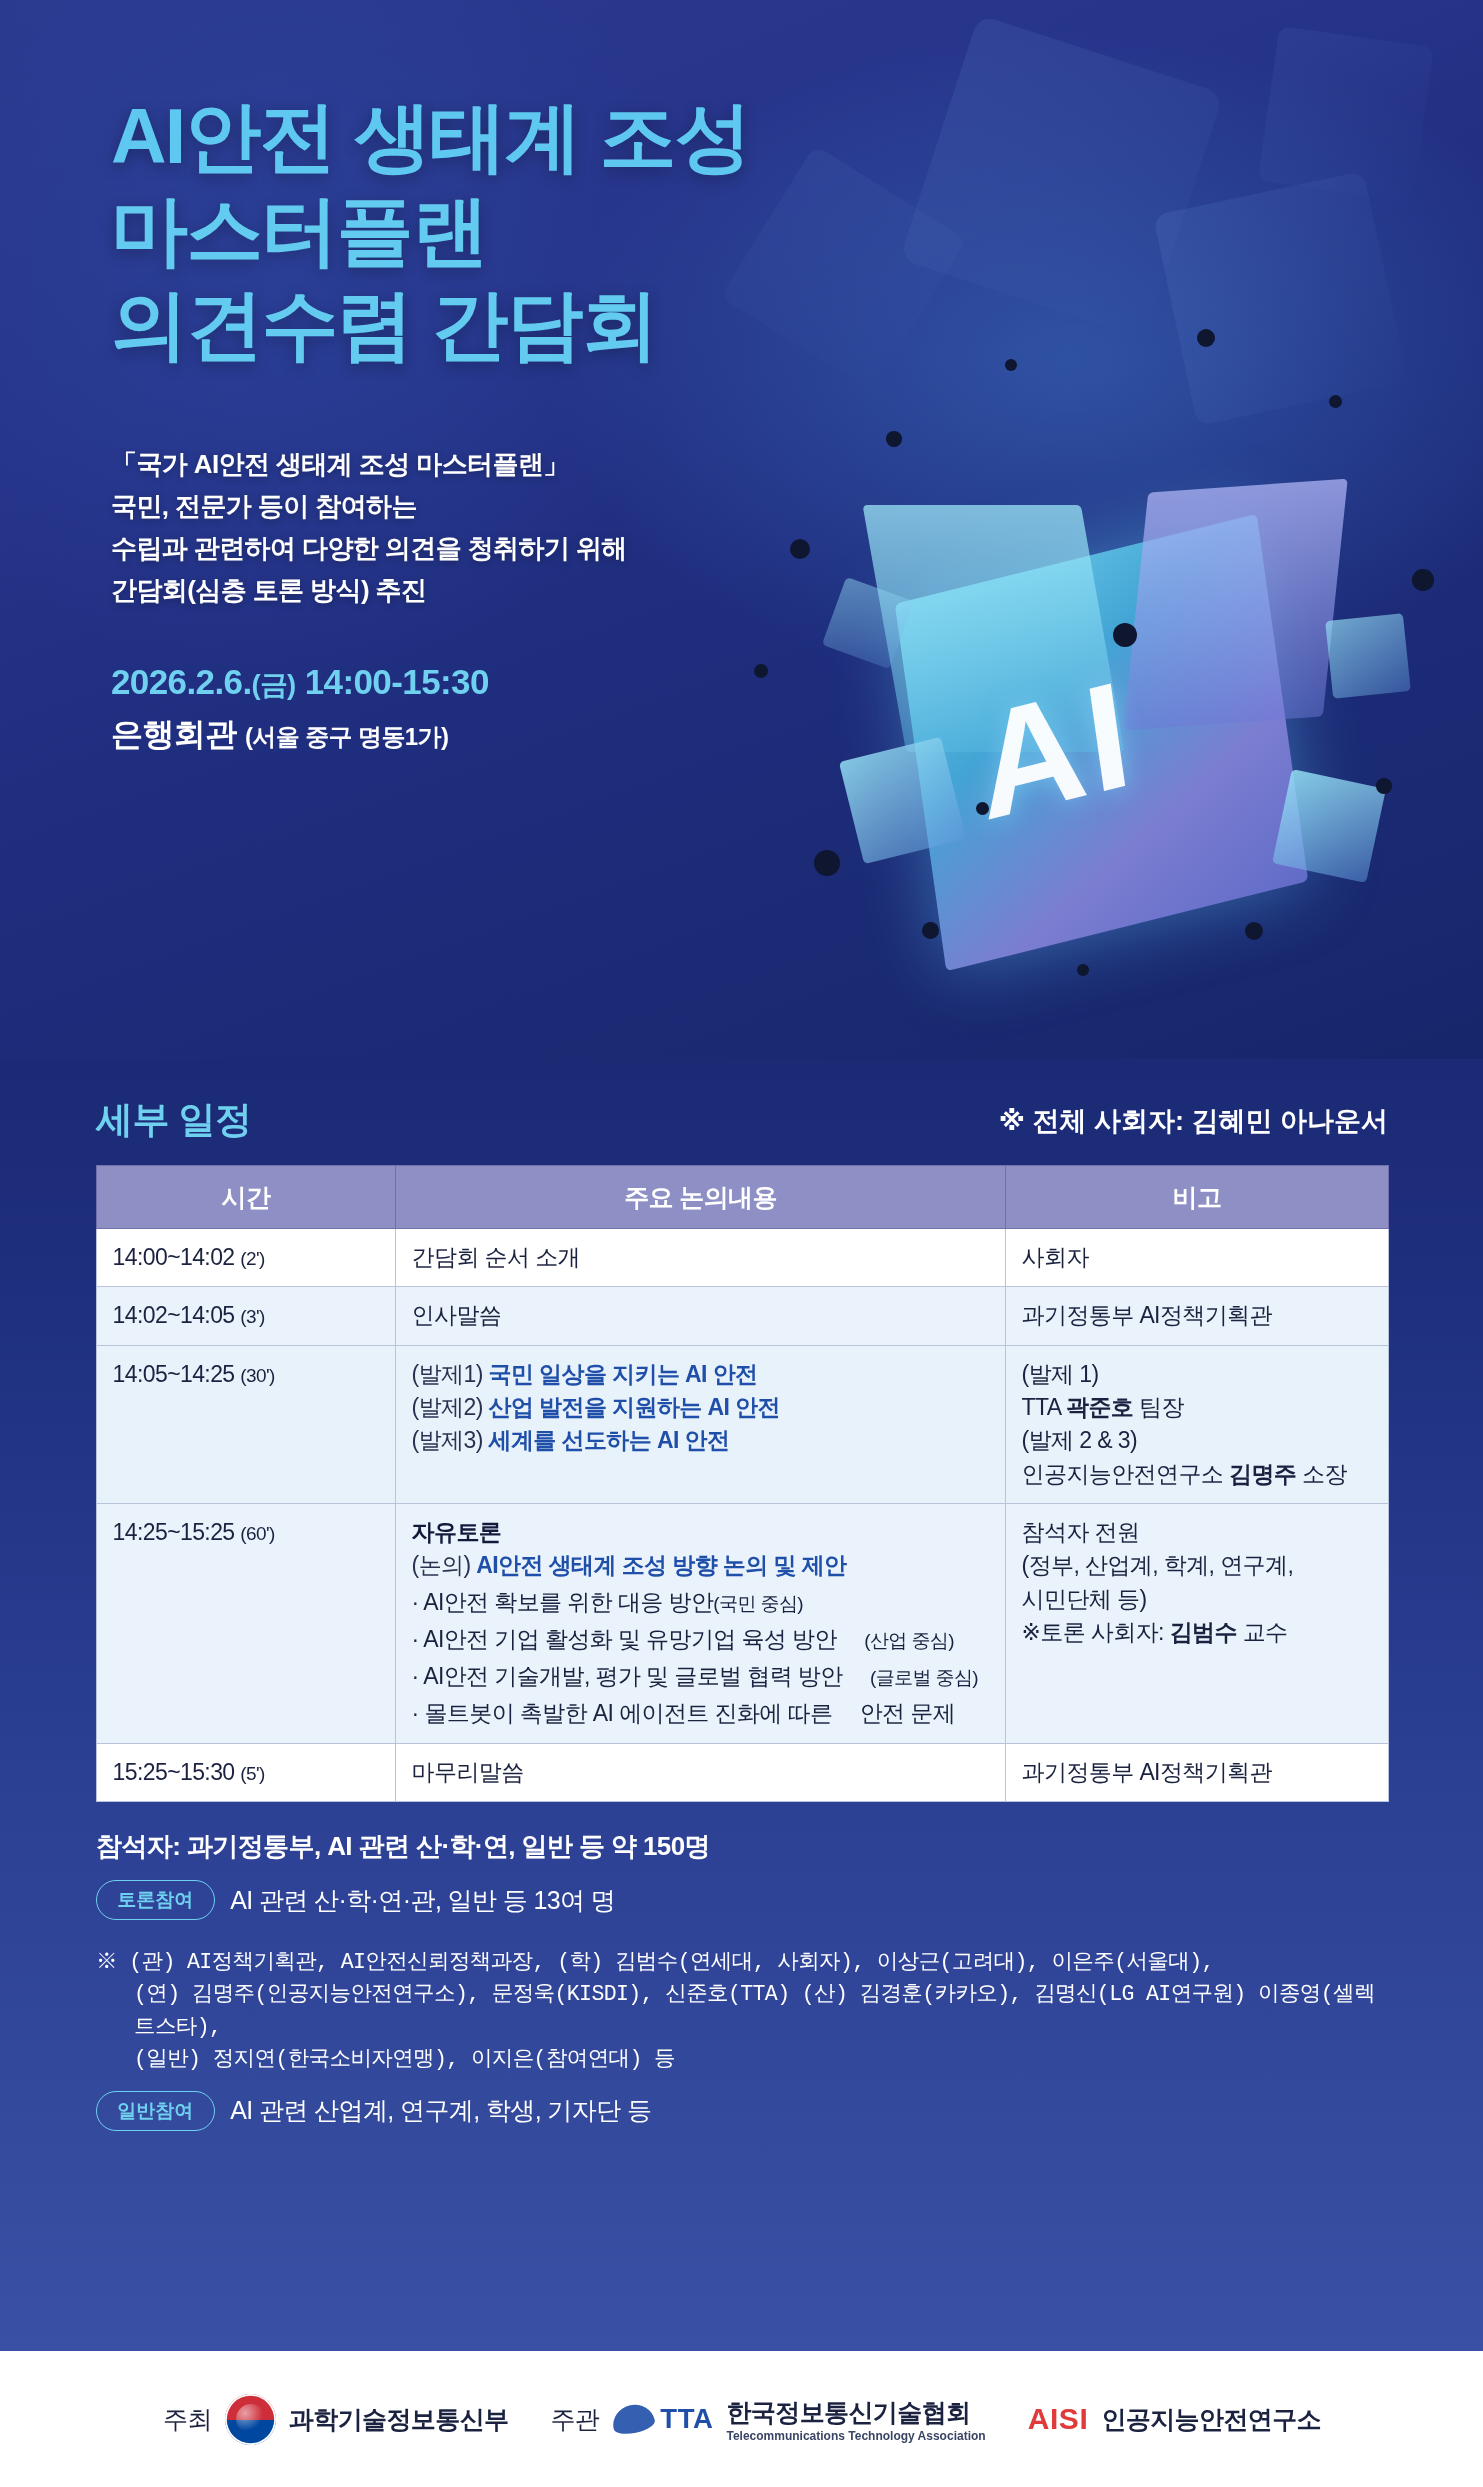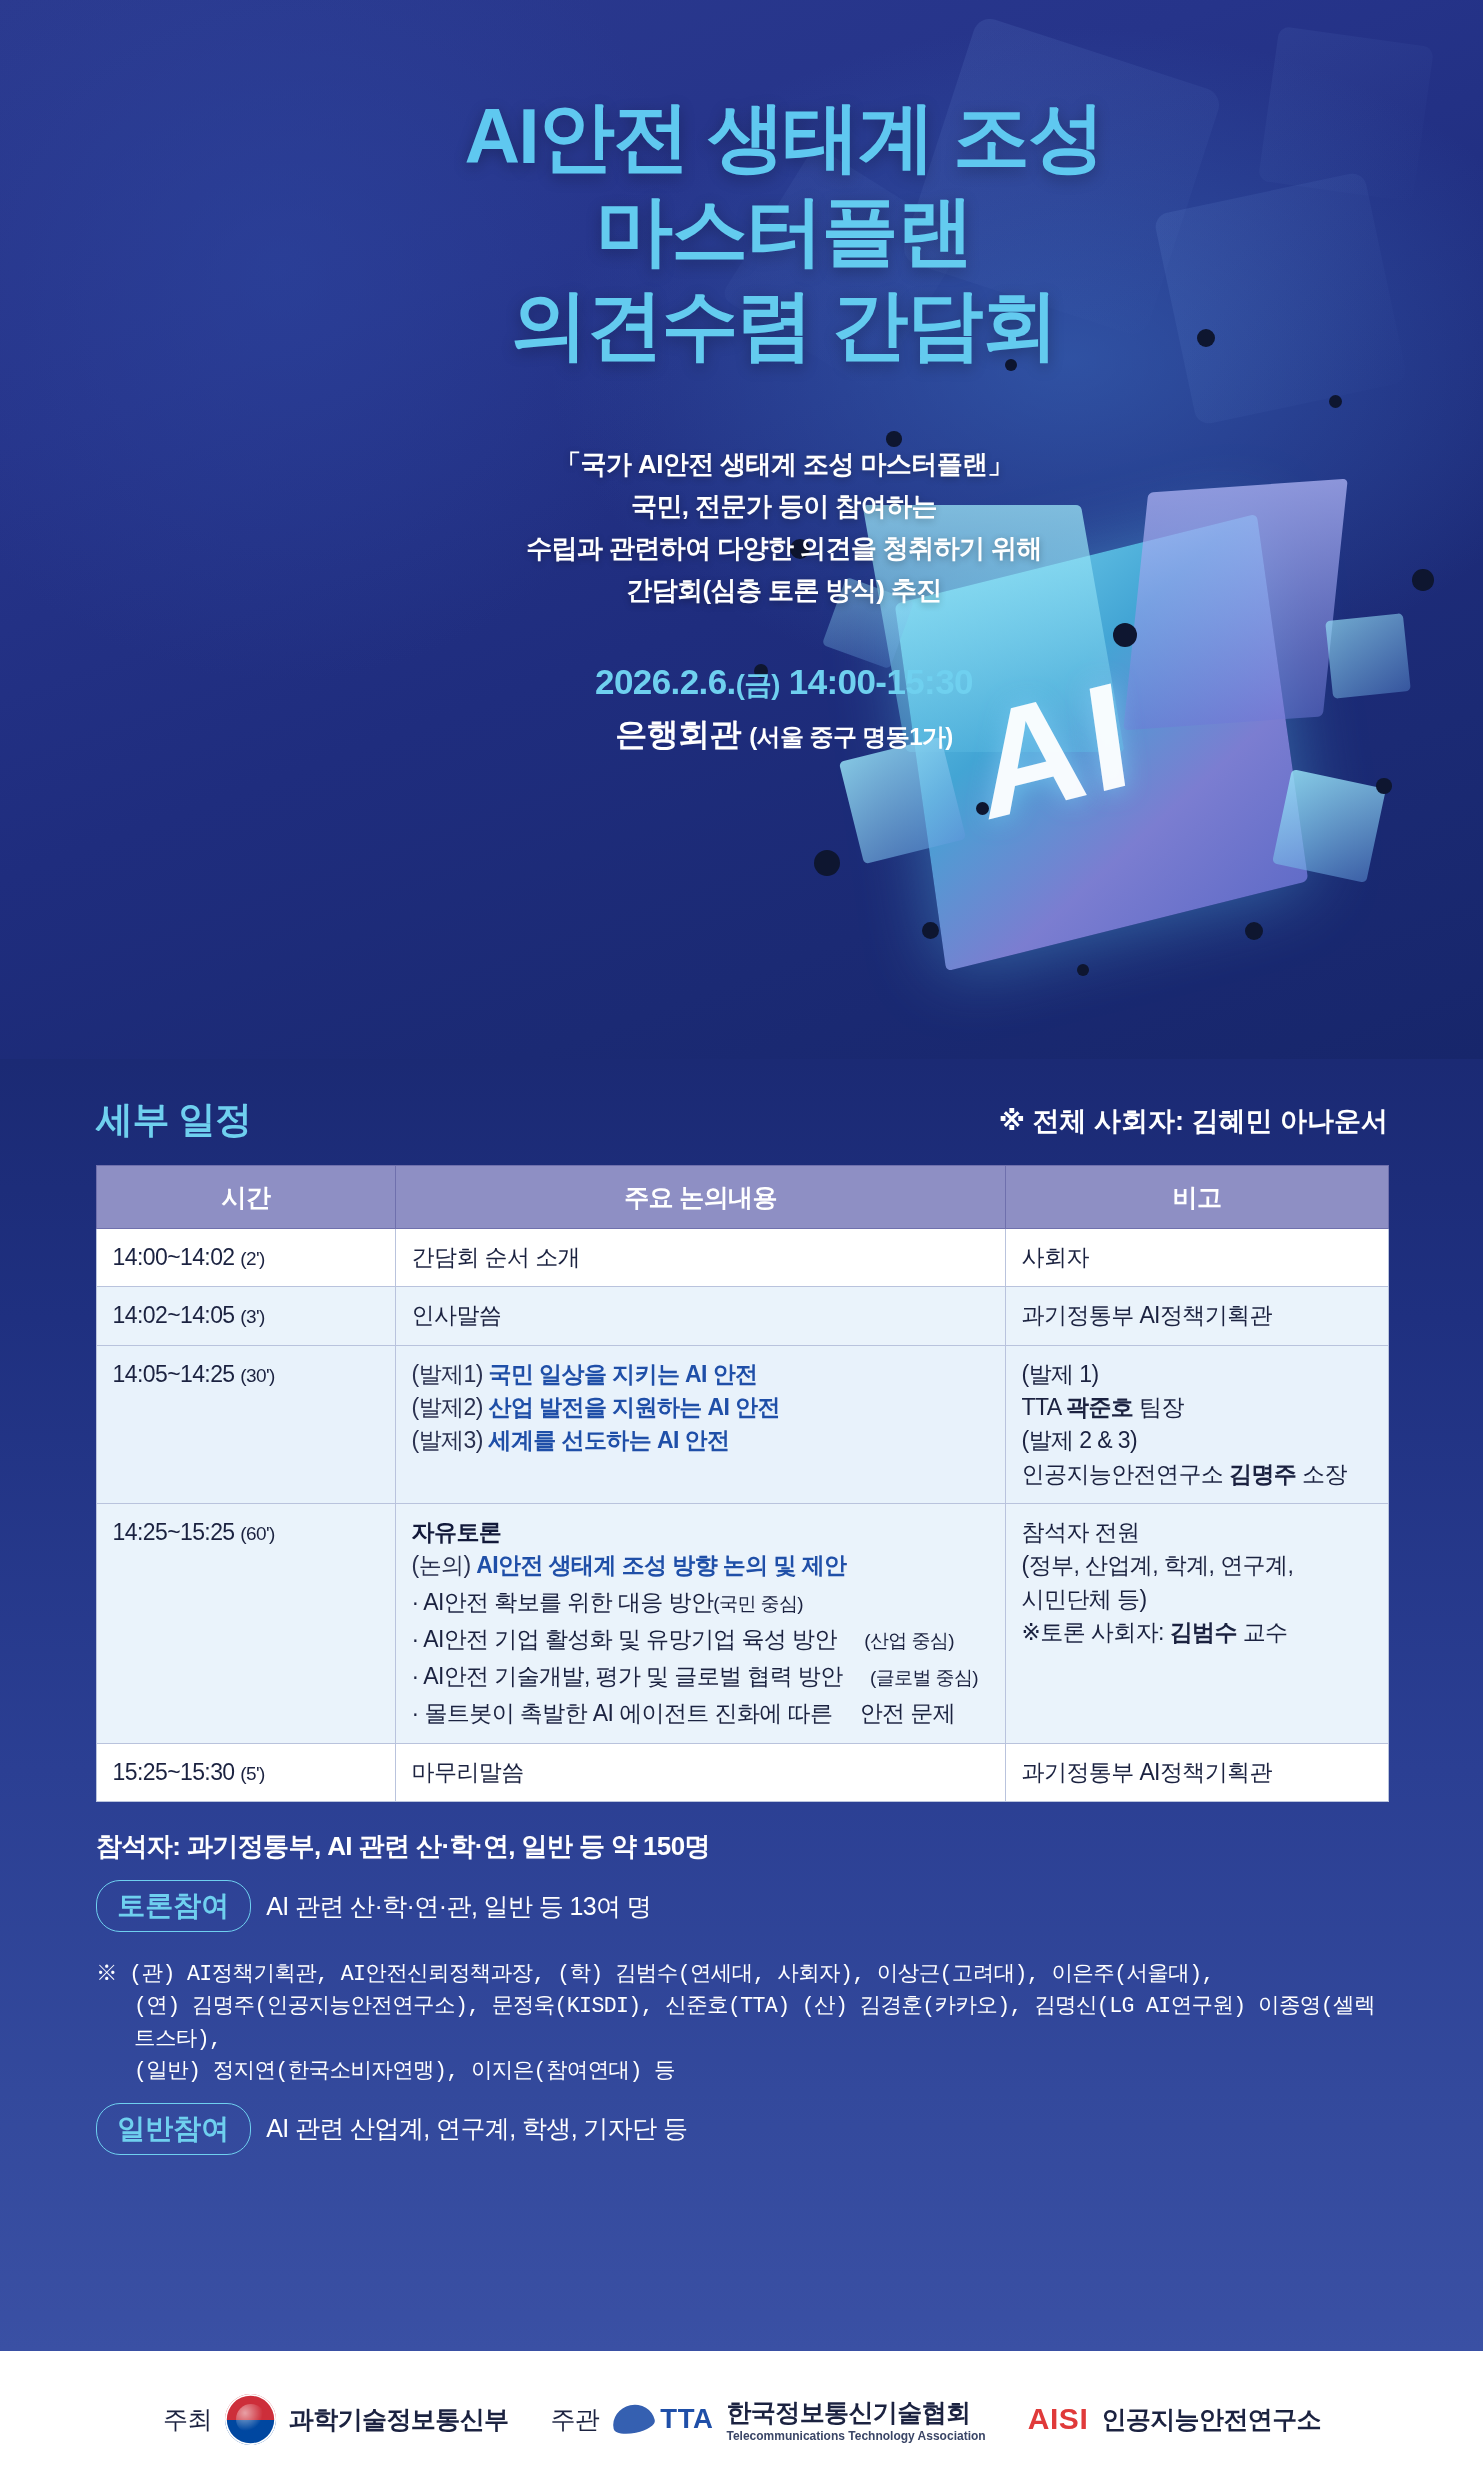--- a/index.html
+++ b/index.html
@@ -106,22 +106,21 @@
   }
   .dot {
     position: absolute;
     border-radius: 50%;
     background: #0e1630;
   }
 
   .hero-inner {
     position: relative;
     z-index: 5;
-    padding: 90px 0 0 84px;
-    text-align: center;
+    padding: 90px 0 0 111px;
   }
   .title-line {
     font-size: 77px;
     line-height: 1.22;
     font-weight: 800;
     letter-spacing: -1.8px;
     margin: 0;
     color: #5fc8f0;
     text-shadow: 0 3.6px 14.4px rgba(0,0,0,.28);
   }
@@ -230,21 +229,21 @@
   .tagrow {
     display: flex;
     align-items: center;
     margin-top: 15.6px;
   }
   .tag {
     display: inline-block;
     border: 1.8px solid #6fd0ef;
     color: #6fd0ef;
     border-radius: 24px;
-    font-size: 28px;
+    font-size: 19px;
     font-weight: 800;
     padding: 6px 20.3px;
     margin-right: 15.6px;
     white-space: nowrap;
   }
   .tagtext {
     font-size: 25px;
     font-weight: 400;
     color: #ffffff;
     letter-spacing: -0.6px;

